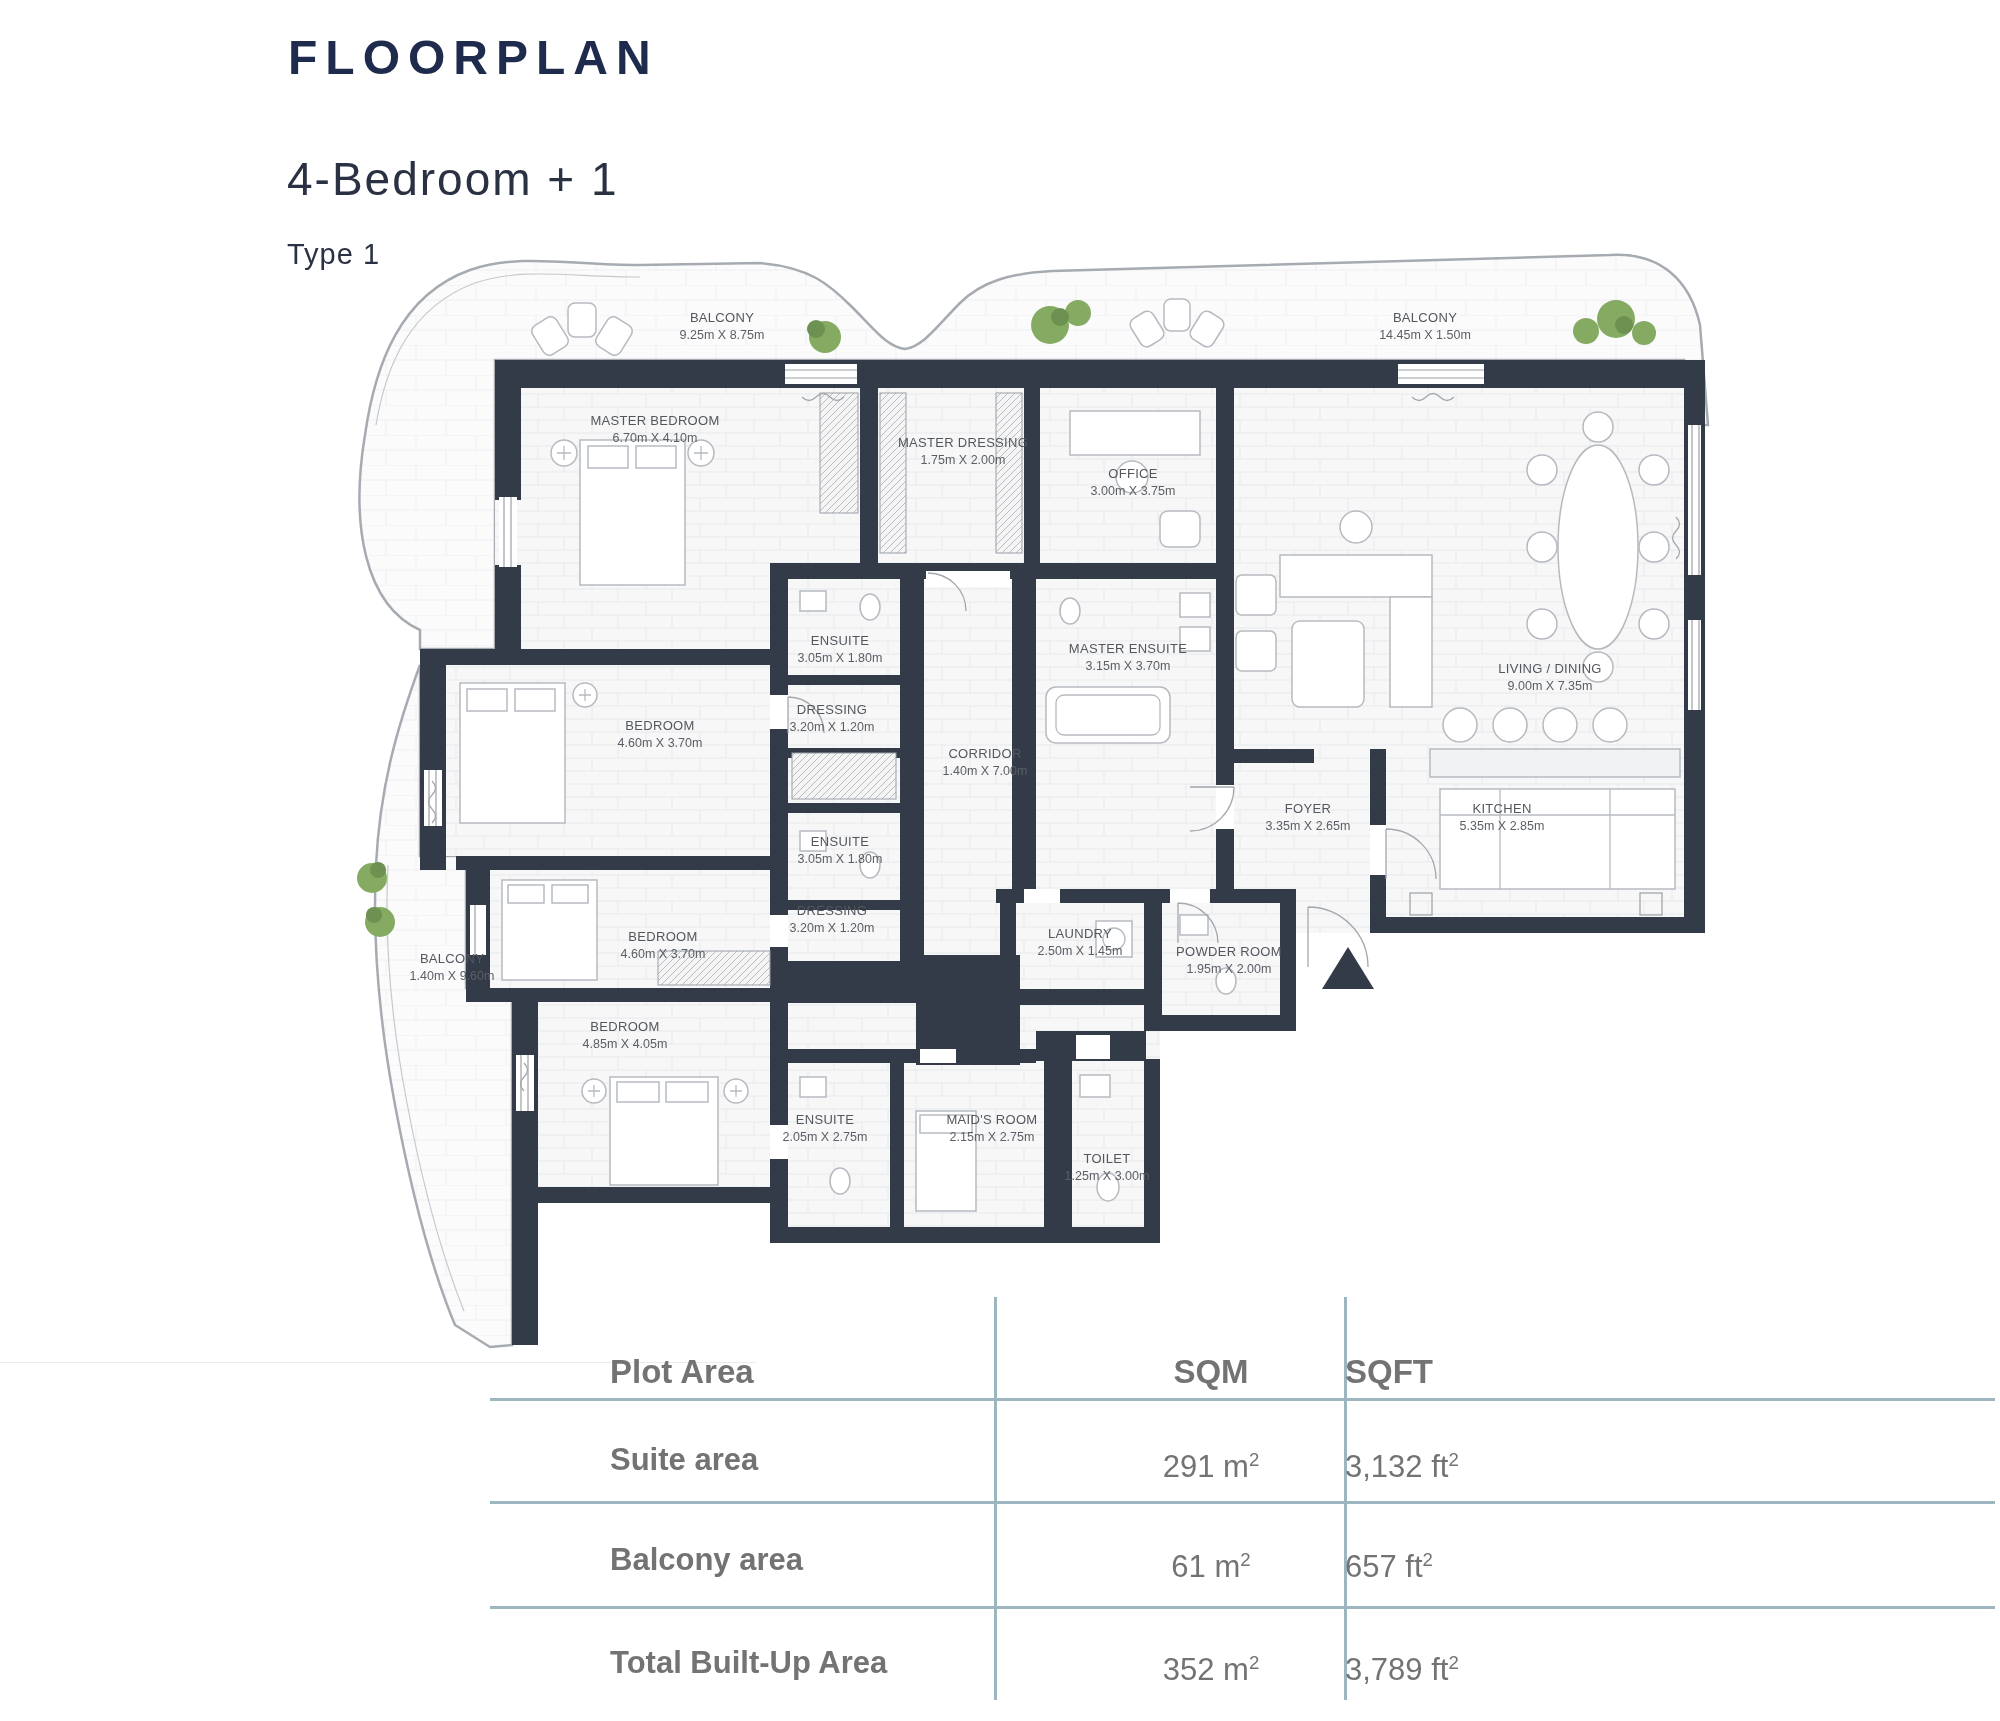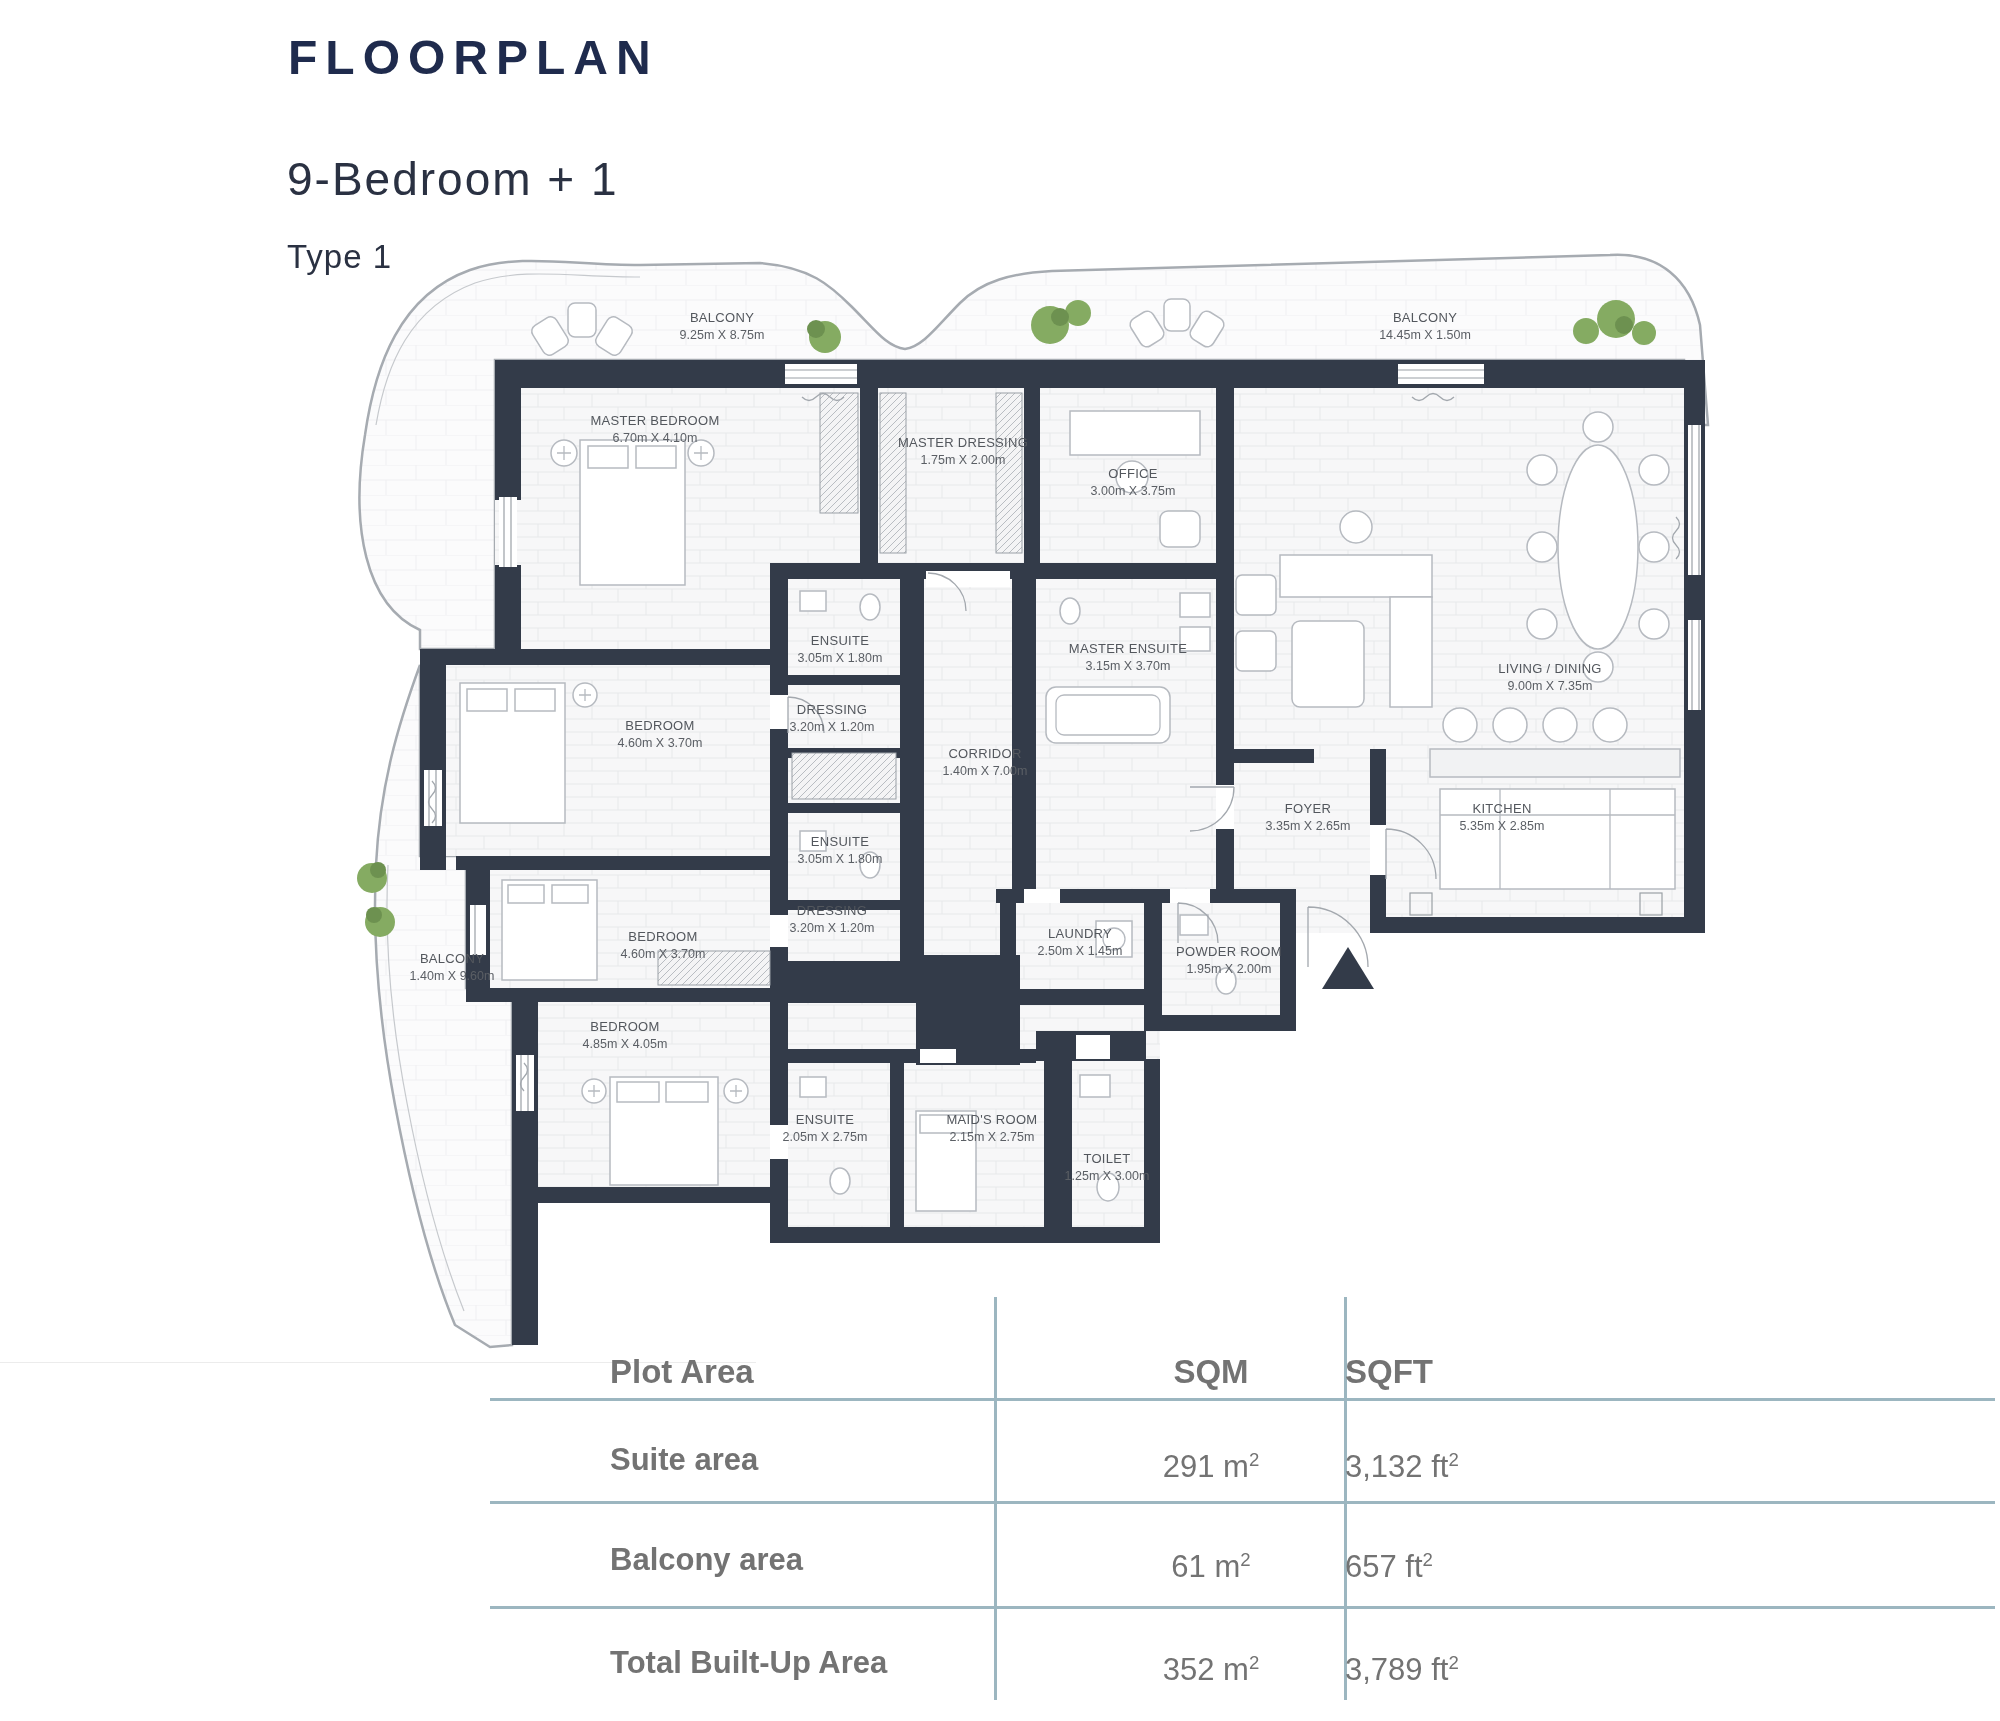--- a/index.html
+++ b/index.html
@@ -2,21 +2,21 @@
 <html><head>
 <meta charset="utf-8">
 <style>
   html,body{margin:0;padding:0;background:#ffffff;}
   .page{position:relative;width:2000px;height:1721px;background:#ffffff;overflow:hidden;
         font-family:"Liberation Sans", sans-serif;}
   .title{position:absolute;left:288px;top:30px;font-size:48px;font-weight:bold;
          letter-spacing:8px;color:#1f2b4d;}
   .subtitle{position:absolute;left:287px;top:152px;font-size:46px;font-weight:300;
             letter-spacing:2px;color:#2a3142;}
-  .typelabel{position:absolute;left:287px;top:238px;font-size:33px;font-weight:300;
+  .typelabel{position:absolute;left:287px;top:238px;font-size:29px;font-weight:300;
              letter-spacing:1px;color:#2a3142;}
   .plan-wrap{position:absolute;left:280px;top:225px;width:1450px;height:1130px;}
   .plan-edge{position:absolute;left:0px;top:1362px;width:756px;height:1px;background:#ececec;}
   
   .tline{position:absolute;background:#9cb6c0;}
   .vline1{left:994px;top:1297px;width:3px;height:403px;}
   .vline2{left:1344px;top:1297px;width:3px;height:403px;}
   .hline{left:490px;width:1505px;height:3px;}
   .hline1{top:1398px;} .hline2{top:1501px;} .hline3{top:1606px;}
   .trow{position:absolute;height:44px;line-height:44px;color:#737373;font-size:31px;}
@@ -35,21 +35,21 @@
   .furnl{fill:none;stroke:#b6bac0;stroke-width:1.3;}
   .arc{fill:none;stroke:#a3a8ae;stroke-width:1.3;}
   .sq{fill:none;stroke:#9aa0a6;stroke-width:1.2;}
 </style>
 </head>
 <body>
 
 <div class="page">
 
   <div class="title">FLOORPLAN</div>
-  <div class="subtitle">9-Bedroom + 1</div>
+  <div class="subtitle">4-Bedroom + 1</div>
   <div class="typelabel">Type 1</div>
 
   <div class="plan-wrap">
   <svg width="1450" height="1130" viewBox="0 0 1450 1130">
     <defs>
       <pattern id="brick" width="54" height="26" patternUnits="userSpaceOnUse">
         <rect width="54" height="26" fill="#f7f7f8"></rect>
         <path d="M0,0 H54 M0,13 H54 M0,26 H54" stroke="#e8e9eb" stroke-width="1"></path>
         <path d="M14,0 V13 M42,13 V26" stroke="#e8e9eb" stroke-width="1"></path>
       </pattern>

